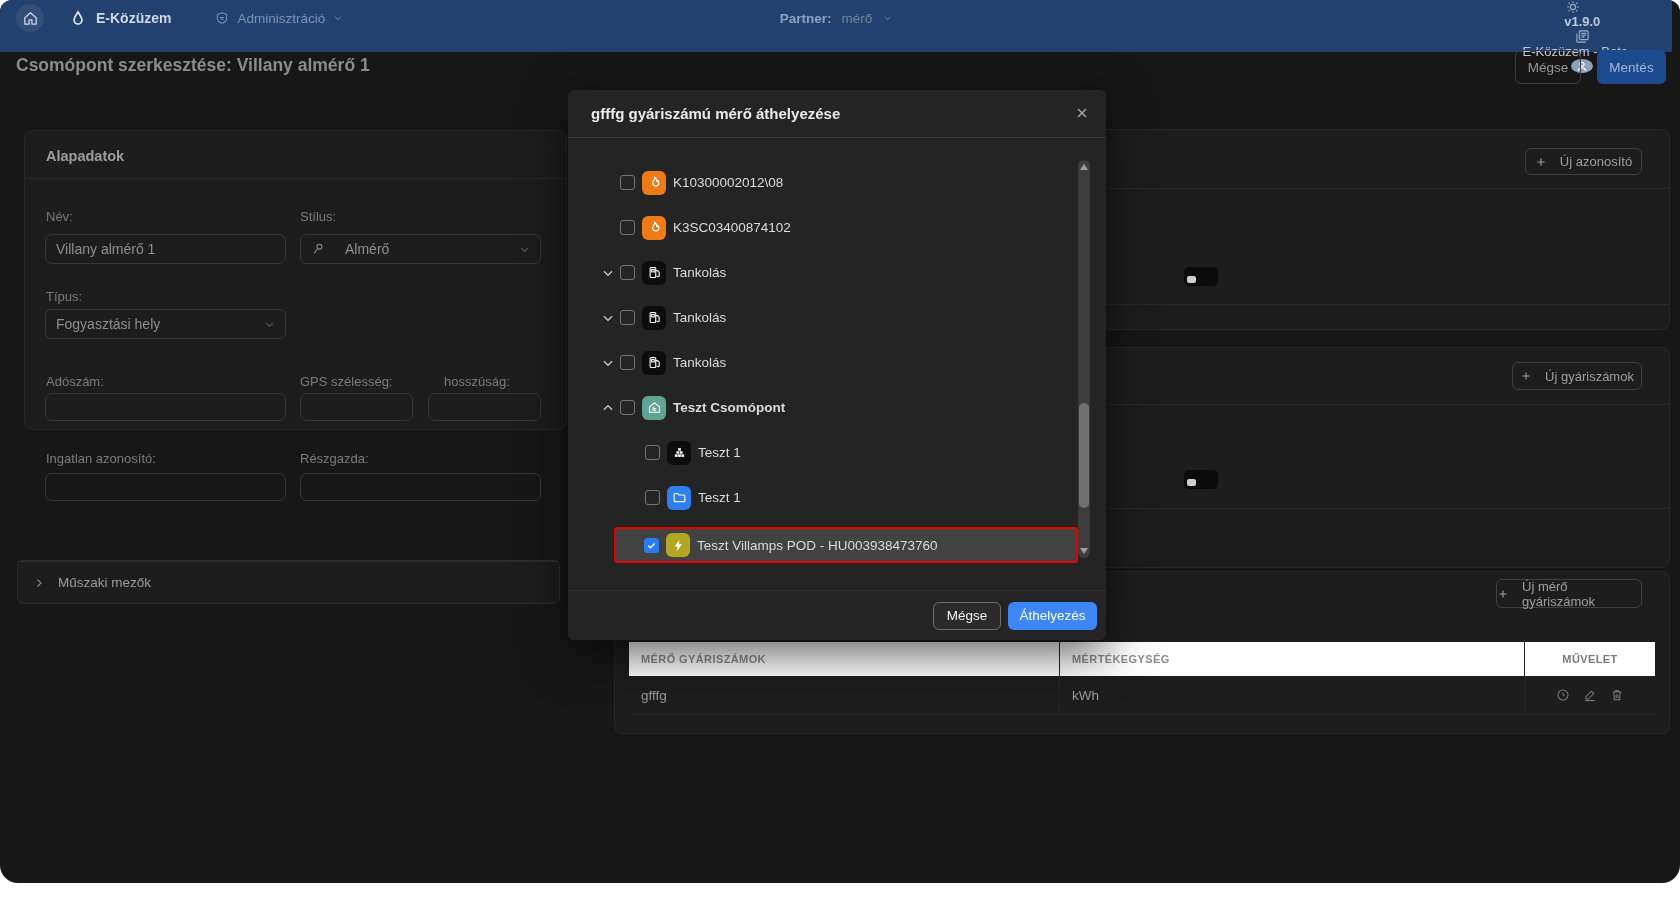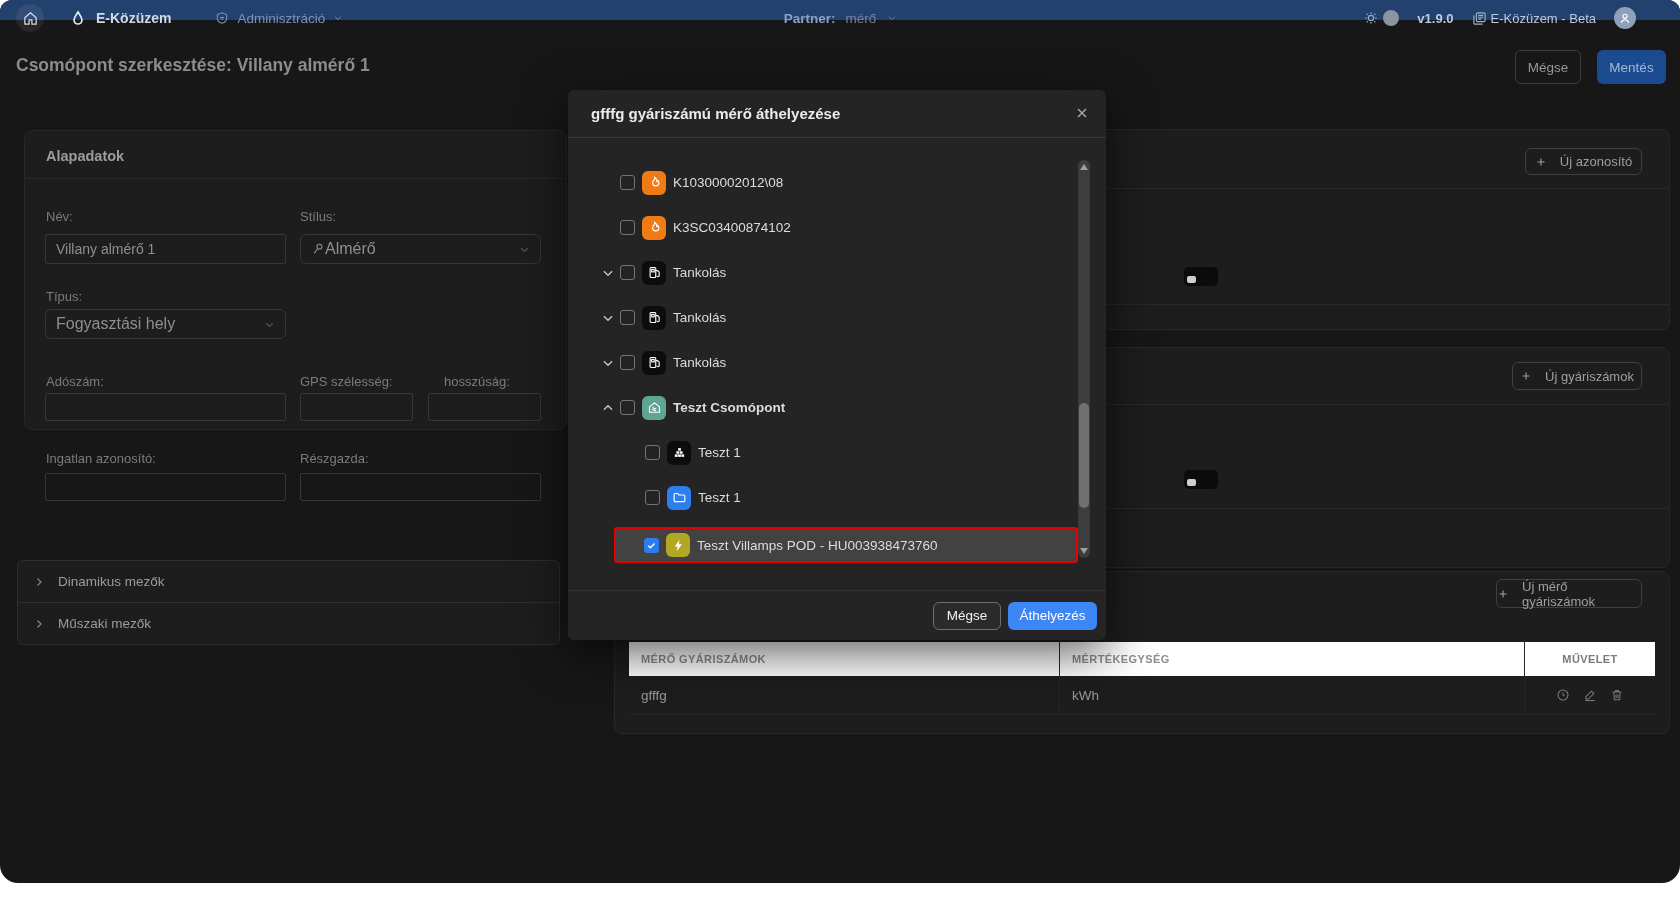--- a/index.html
+++ b/index.html
@@ -1,49 +1,49 @@
 <!DOCTYPE html>
 <html><head>
 <meta charset="utf-8">
 <style>
   html,body{margin:0;padding:0;background:#fff;font-family:"Liberation Sans",sans-serif;}
   .screen{position:relative;width:1680px;height:899px;background:#fff;overflow:hidden;}
   .app{position:absolute;top:0;left:0;right:0;height:883px;background:#171717;border-radius:12px 12px 18px 18px;overflow:hidden;}
   .abs{position:absolute;}
 
   
-  .navbar{position:absolute;top:0;left:0;right:0;height:20px;background:#23416f;}
+  .navbar{position:absolute;top:0;left:0;right:8px;height:52px;background:#23416f;}
   .nav-left{position:absolute;left:0;top:0;height:36px;display:flex;align-items:center;}
   .nav-home-circle{width:28px;height:28px;border-radius:50%;background:rgba(255,255,255,.07);display:flex;align-items:center;justify-content:center;margin-left:16px;}
   .nav-logo{margin-left:26px;}
   .nav-brand{margin-left:10px;font-size:14px;font-weight:bold;color:#cfd9e8;}
   .nav-menu{display:flex;align-items:center;margin-left:44px;color:#7d92b8;font-size:13.5px;gap:8px;}
   .nav-center{position:absolute;left:50%;top:0;transform:translateX(-50%);height:36px;display:flex;align-items:center;gap:10px;}
   .nav-partner-label{color:#8aa0c4;font-size:13.5px;font-weight:bold;}
   .nav-partner-value{color:#76839f;font-size:13.5px;}
-  .nav-right{position:absolute;right:44px;top:0;height:36px;display:flex;align-items:center;}
+  .nav-right{position:absolute;right:44px;top:0;height:36px;display:flex;align-items:center;flex-direction:column;}
   .nav-version{color:#bdc9dd;font-size:13px;font-weight:bold;margin-left:18px;}
   .nav-env{color:#bdc9dd;font-size:13px;margin-left:4px;}
   .nav-knob{width:16px;height:16px;border-radius:50%;background:#8b949f;margin-left:5px;}
   .nav-avatar{width:22px;height:22px;border-radius:50%;background:#8fa0ba;margin-left:18px;display:flex;align-items:center;justify-content:center;}
 
   
   .page-title{position:absolute;left:16px;top:55px;font-size:17.5px;font-weight:bold;color:#8c8c8c;}
   .btn{display:flex;align-items:center;justify-content:center;border-radius:6px;font-size:13.5px;box-sizing:border-box;cursor:default;}
   .btn-outline{border:1px solid #3c3c3c;color:#979797;background:transparent;}
   .btn-save{background:#1c4a8e;color:#a3b8da;}
 
   
   .card{position:absolute;background:#1d1d1d;border:1px solid #282828;border-radius:8px;box-sizing:border-box;}
   .card-title{font-size:14.5px;font-weight:bold;color:#9c9c9c;}
   .divider{position:absolute;left:0;right:0;height:1px;background:#292929;}
   .field-label{position:absolute;font-size:13px;color:#7b7b7b;}
-  .input{position:absolute;border:1px solid #363636;border-radius:2px;background:transparent;color:#8f8f8f;font-size:14px;padding:4px 10px;box-sizing:border-box;display:flex;align-items:center;}
+  .input{position:absolute;border:1px solid #363636;border-radius:7px;background:transparent;color:#8f8f8f;font-size:14px;padding:4px 10px;box-sizing:border-box;display:flex;align-items:center;}
   input.input{outline:none;font-family:"Liberation Sans",sans-serif;}
-  .select{position:absolute;border:1px solid #363636;border-radius:6px;color:#8f8f8f;font-size:16px;display:flex;align-items:center;box-sizing:border-box;padding:0 10px;gap:0;}
+  .select{position:absolute;border:1px solid #363636;border-radius:6px;color:#8f8f8f;font-size:14px;display:flex;align-items:center;box-sizing:border-box;padding:0 10px;gap:20px;}
   .select .chev{margin-left:auto;color:#5f5f5f;}
 
   
   .accordion{position:absolute;background:#1d1d1d;border:1px solid #2e2e2e;border-radius:6px;box-sizing:border-box;}
   .acc-row{height:41px;display:flex;align-items:center;padding-left:15px;gap:13px;color:#9c9c9c;font-size:13.5px;}
   .acc-row .chev{color:#8a8a8a;}
   .acc-div{height:1px;background:#2e2e2e;}
 
   
   .panel-btn{position:absolute;border:1px solid #404040;border-radius:6px;background:transparent;color:#9f9f9f;font-size:13px;display:flex;align-items:center;justify-content:center;gap:13px;box-sizing:border-box;}
@@ -208,28 +208,20 @@
     <input class="input" style="left: 403px; top: 262px; width: 113px; height: 28px;">
 
     <div class="field-label" style="left:21px;top:320px;">Ingatlan azonosító:</div>
     <input class="input" style="left: 20px; top: 342px; width: 241px; height: 28px;">
 
     <div class="field-label" style="left:275px;top:320px;">Részgazda:</div>
     <input class="input" style="left: 275px; top: 342px; width: 241px; height: 28px;">
   </div>
 
   <div class="accordion" style="left:17px;top:560px;width:543px;">
-    <div class="acc-row">
-      <span class="chev">
-        <svg width="12" height="12" viewBox="0 0 24 24" fill="none" stroke="currentColor" stroke-width="2.2">
-              <path d="M9 5l7 7-7 7"></path>
-            </svg>
-      </span>
-      <span>Dinamikus mezők</span>
-    </div>
     <div class="acc-div"></div>
     <div class="acc-row">
       <span class="chev">
         <svg width="12" height="12" viewBox="0 0 24 24" fill="none" stroke="currentColor" stroke-width="2.2">
               <path d="M9 5l7 7-7 7"></path>
             </svg>
       </span>
       <span>Műszaki mezők</span>
     </div>
   </div>

